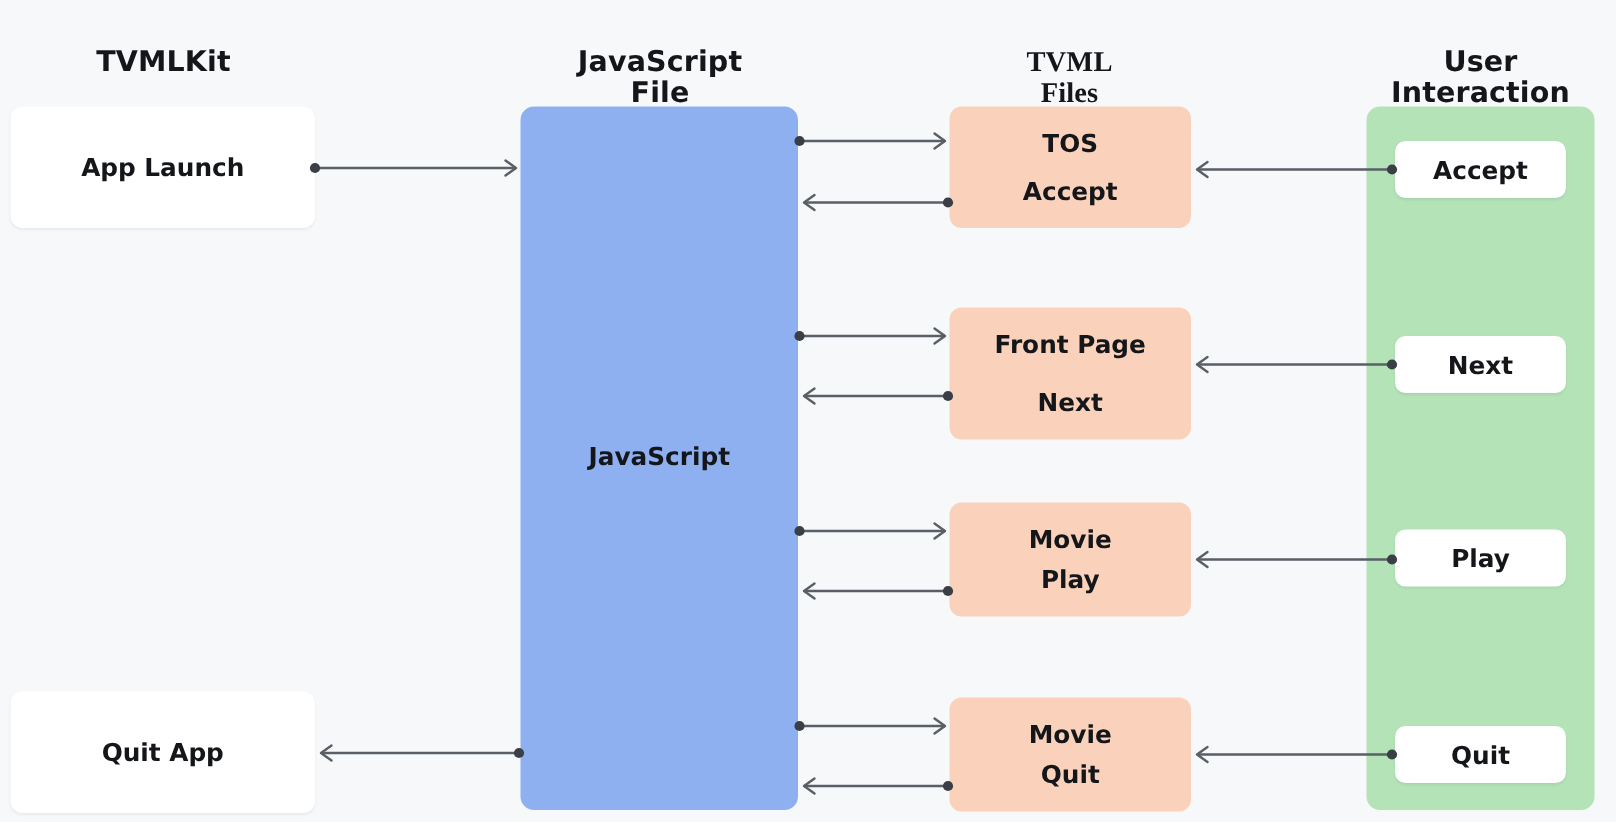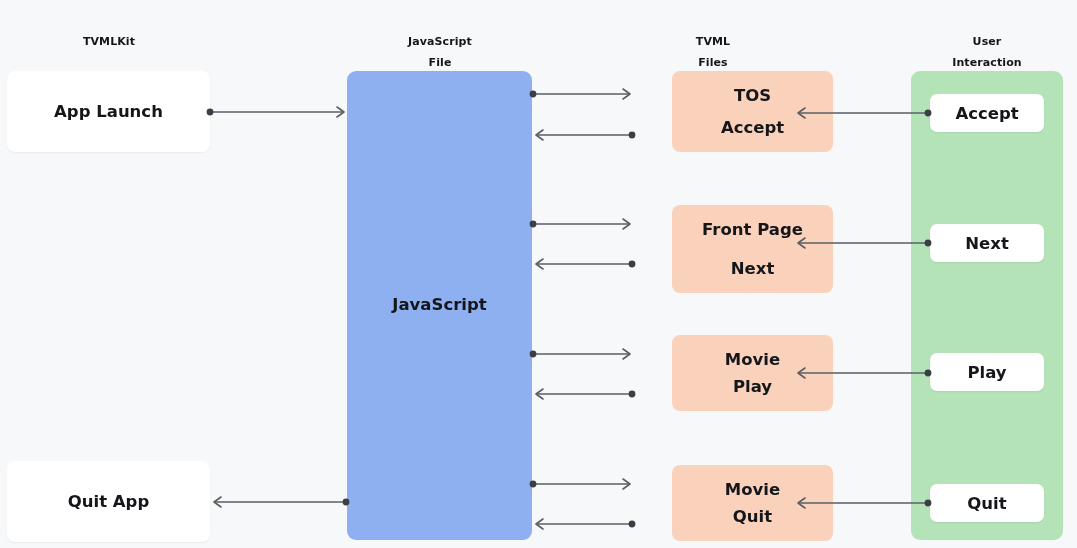--- a/index.html
+++ b/index.html
@@ -8,21 +8,21 @@
     background:#f7f8fa;
     font-family:"DejaVu Sans","Liberation Sans",sans-serif;
     overflow:hidden;
     position:relative;
   }
   #stage{position:relative;width:1077px;height:548px;}
 
   .col-header{
     position:absolute;
     text-align:center;
-    font-size:11px;
+    font-size:19px;
     font-weight:600;
     color:#14161a;
     line-height:21px;
     letter-spacing:.1px;
     white-space:pre-line;
   }
 
   .panel{
     position:absolute;
     border-radius:9px;
@@ -48,21 +48,21 @@
     justify-content:center;
     font-size:16.5px;
     font-weight:600;
     color:#14161a;
     box-sizing:border-box;
   }
   .node.white{
     background:#ffffff;
     box-shadow:0 1px 2px rgba(15,20,30,.06);
   }
-  .node.orange{background:#fad2bc;margin-left:39px;}
+  .node.orange{background:#fad2bc;}
 
   .node.orange .txt-top{position:absolute;top:15px;left:0;width:100%;text-align:center;}
   .node.orange .txt-bot{position:absolute;bottom:15px;left:0;width:100%;text-align:center;}
 
   .btn{
     position:absolute;
     background:#ffffff;
     border-radius:7px;
     display:flex;
     align-items:center;
@@ -87,21 +87,21 @@
 
 <div id="stage">
 
   <div class="col-header" style="left:9px;top:10px;width:200px;">
     <span>TVMLKit</span>
   </div>
   <div class="col-header" style="left:340px;top:10px;width:200px;">
     <span>JavaScript
 File</span>
   </div>
-  <div class="col-header" style="left:613px;top:10px;width:200px;">
+  <div class="col-header" style="left:613px;top:10px;width:200px;font-family:Liberation Serif, serif;">
     <span>TVML
 Files</span>
   </div>
   <div class="col-header" style="left:887px;top:10px;width:200px;">
     <span>User
 Interaction</span>
   </div>
 
   <div class="node white" style="left:7px;top:71px;width:203px;height:81px;">
     <span>App Launch</span>

